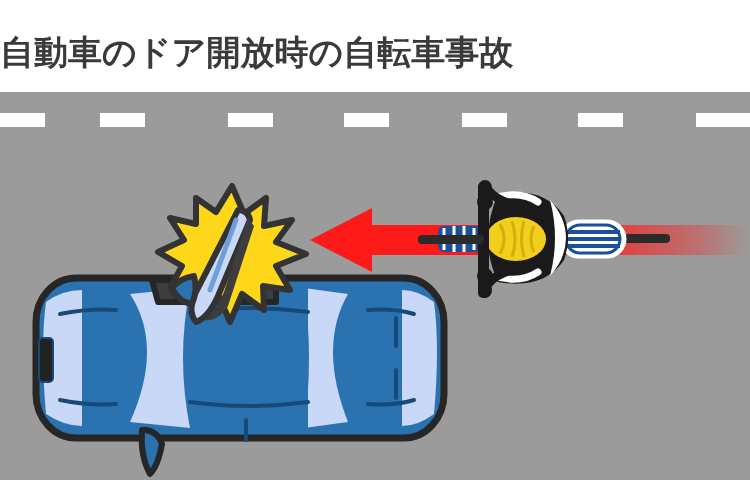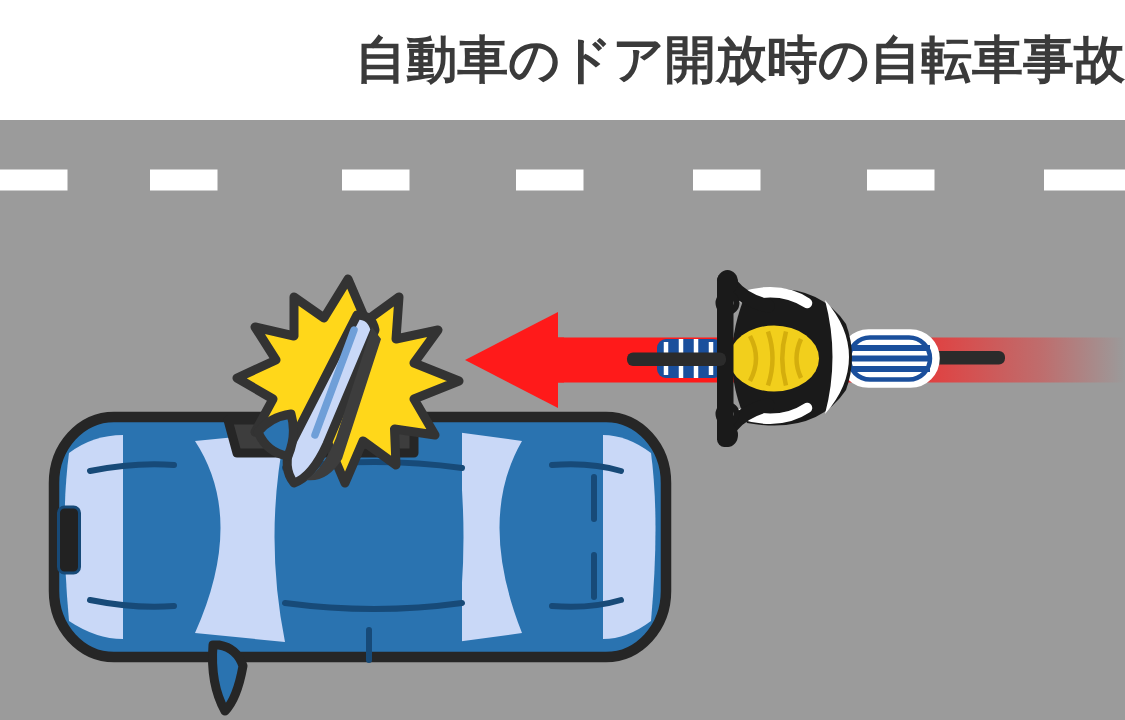--- a/index.html
+++ b/index.html
@@ -5,23 +5,23 @@
   html,body{margin:0;padding:0;}
   body{
     width:750px;height:480px;overflow:hidden;
     font-family:"Liberation Sans","DejaVu Sans",sans-serif;
     background:#ffffff;
   }
   #stage{position:relative;width:750px;height:480px;overflow:hidden;background:#ffffff;}
 
   
   #header{
-    position:absolute;left:0;top:0;width:750px;height:80px;
+    position:absolute;left:0;top:12px;width:750px;height:80px;
     background:#ffffff;
-    display:flex;align-items:center;justify-content:flex-end;
+    display:flex;align-items:center;justify-content:flex-start;
     z-index:40;
   }
   #title{
     font-size:34px;font-weight:bold;color:#3a3a3a;
     letter-spacing:0px;line-height:1;white-space:nowrap;
     font-family:"DejaVu Sans","Liberation Sans",sans-serif;
   }
 
   
   #road{

